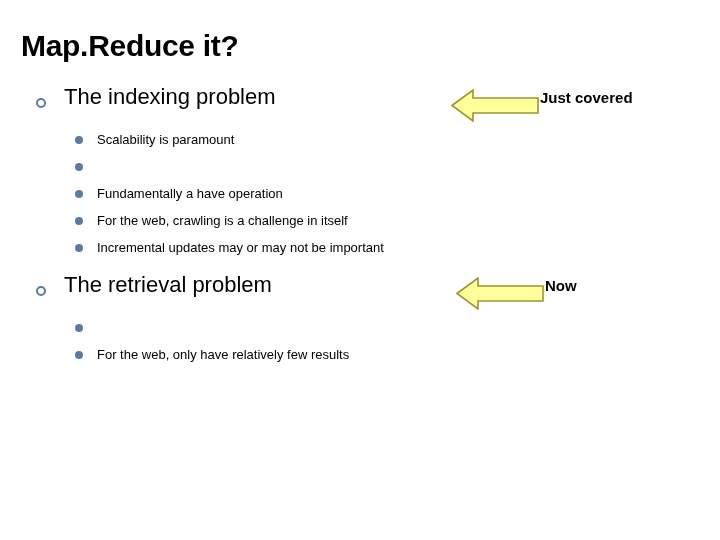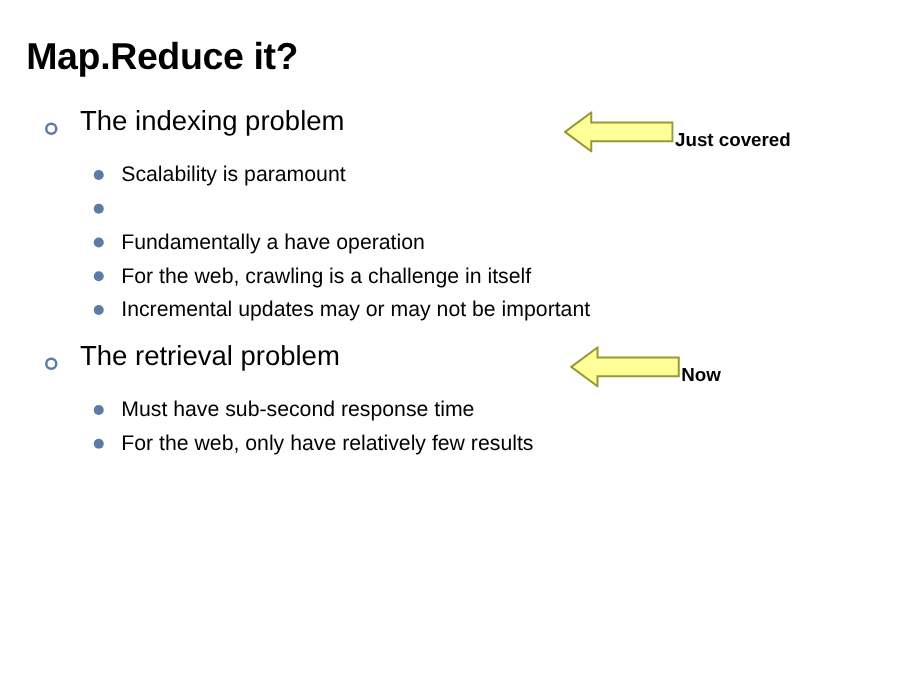--- a/index.html
+++ b/index.html
@@ -74,21 +74,21 @@
     margin-top: 1px;
   }
   .lvl2 {
     position: relative;
     padding-left: 97px;
     height: 27px;
     display: flex;
     align-items: center;
   }
   .lvl2-text {
-    font-size: 17px;
+    font-size: 13px;
     line-height: 21px;
     white-space: nowrap;
     color: #000000;
   }
   .bullet-dot {
     position: absolute;
     left: 75px;
     top: 50%;
     margin-top: -4px;
     width: 8px;
@@ -101,21 +101,21 @@
     height: 11px;
   }
   .spacer-lvl2-top {
     height: 4px;
   }
 
   
   .callout {
     position: absolute;
     display: flex;
-    align-items: flex-end;
+    align-items: flex-start;
   }
   .callout-arrow {
     width: 88px;
     height: 33px;
     display: block;
     flex: 0 0 auto;
   }
   .callout-label {
     font-size: 15px;
     font-weight: bold;
@@ -171,21 +171,20 @@
     <div class="lvl1">
       <span class="bullet-ring"></span>
       <span class="lvl1-text">The retrieval problem</span>
     </div>
 
     <div class="spacer-lvl2-top"></div>
 
     <div class="lvl2-group">
       <div class="lvl2">
         <span class="bullet-dot"></span>
-        <span class="lvl2-text">Must have sub-second response time</span>
       </div>
       <div class="lvl2">
         <span class="bullet-dot"></span>
         <span class="lvl2-text">For the web, only have relatively few results</span>
       </div>
     </div>
 
   </div>
 
   <div class="callout" id="callout-just-covered">

